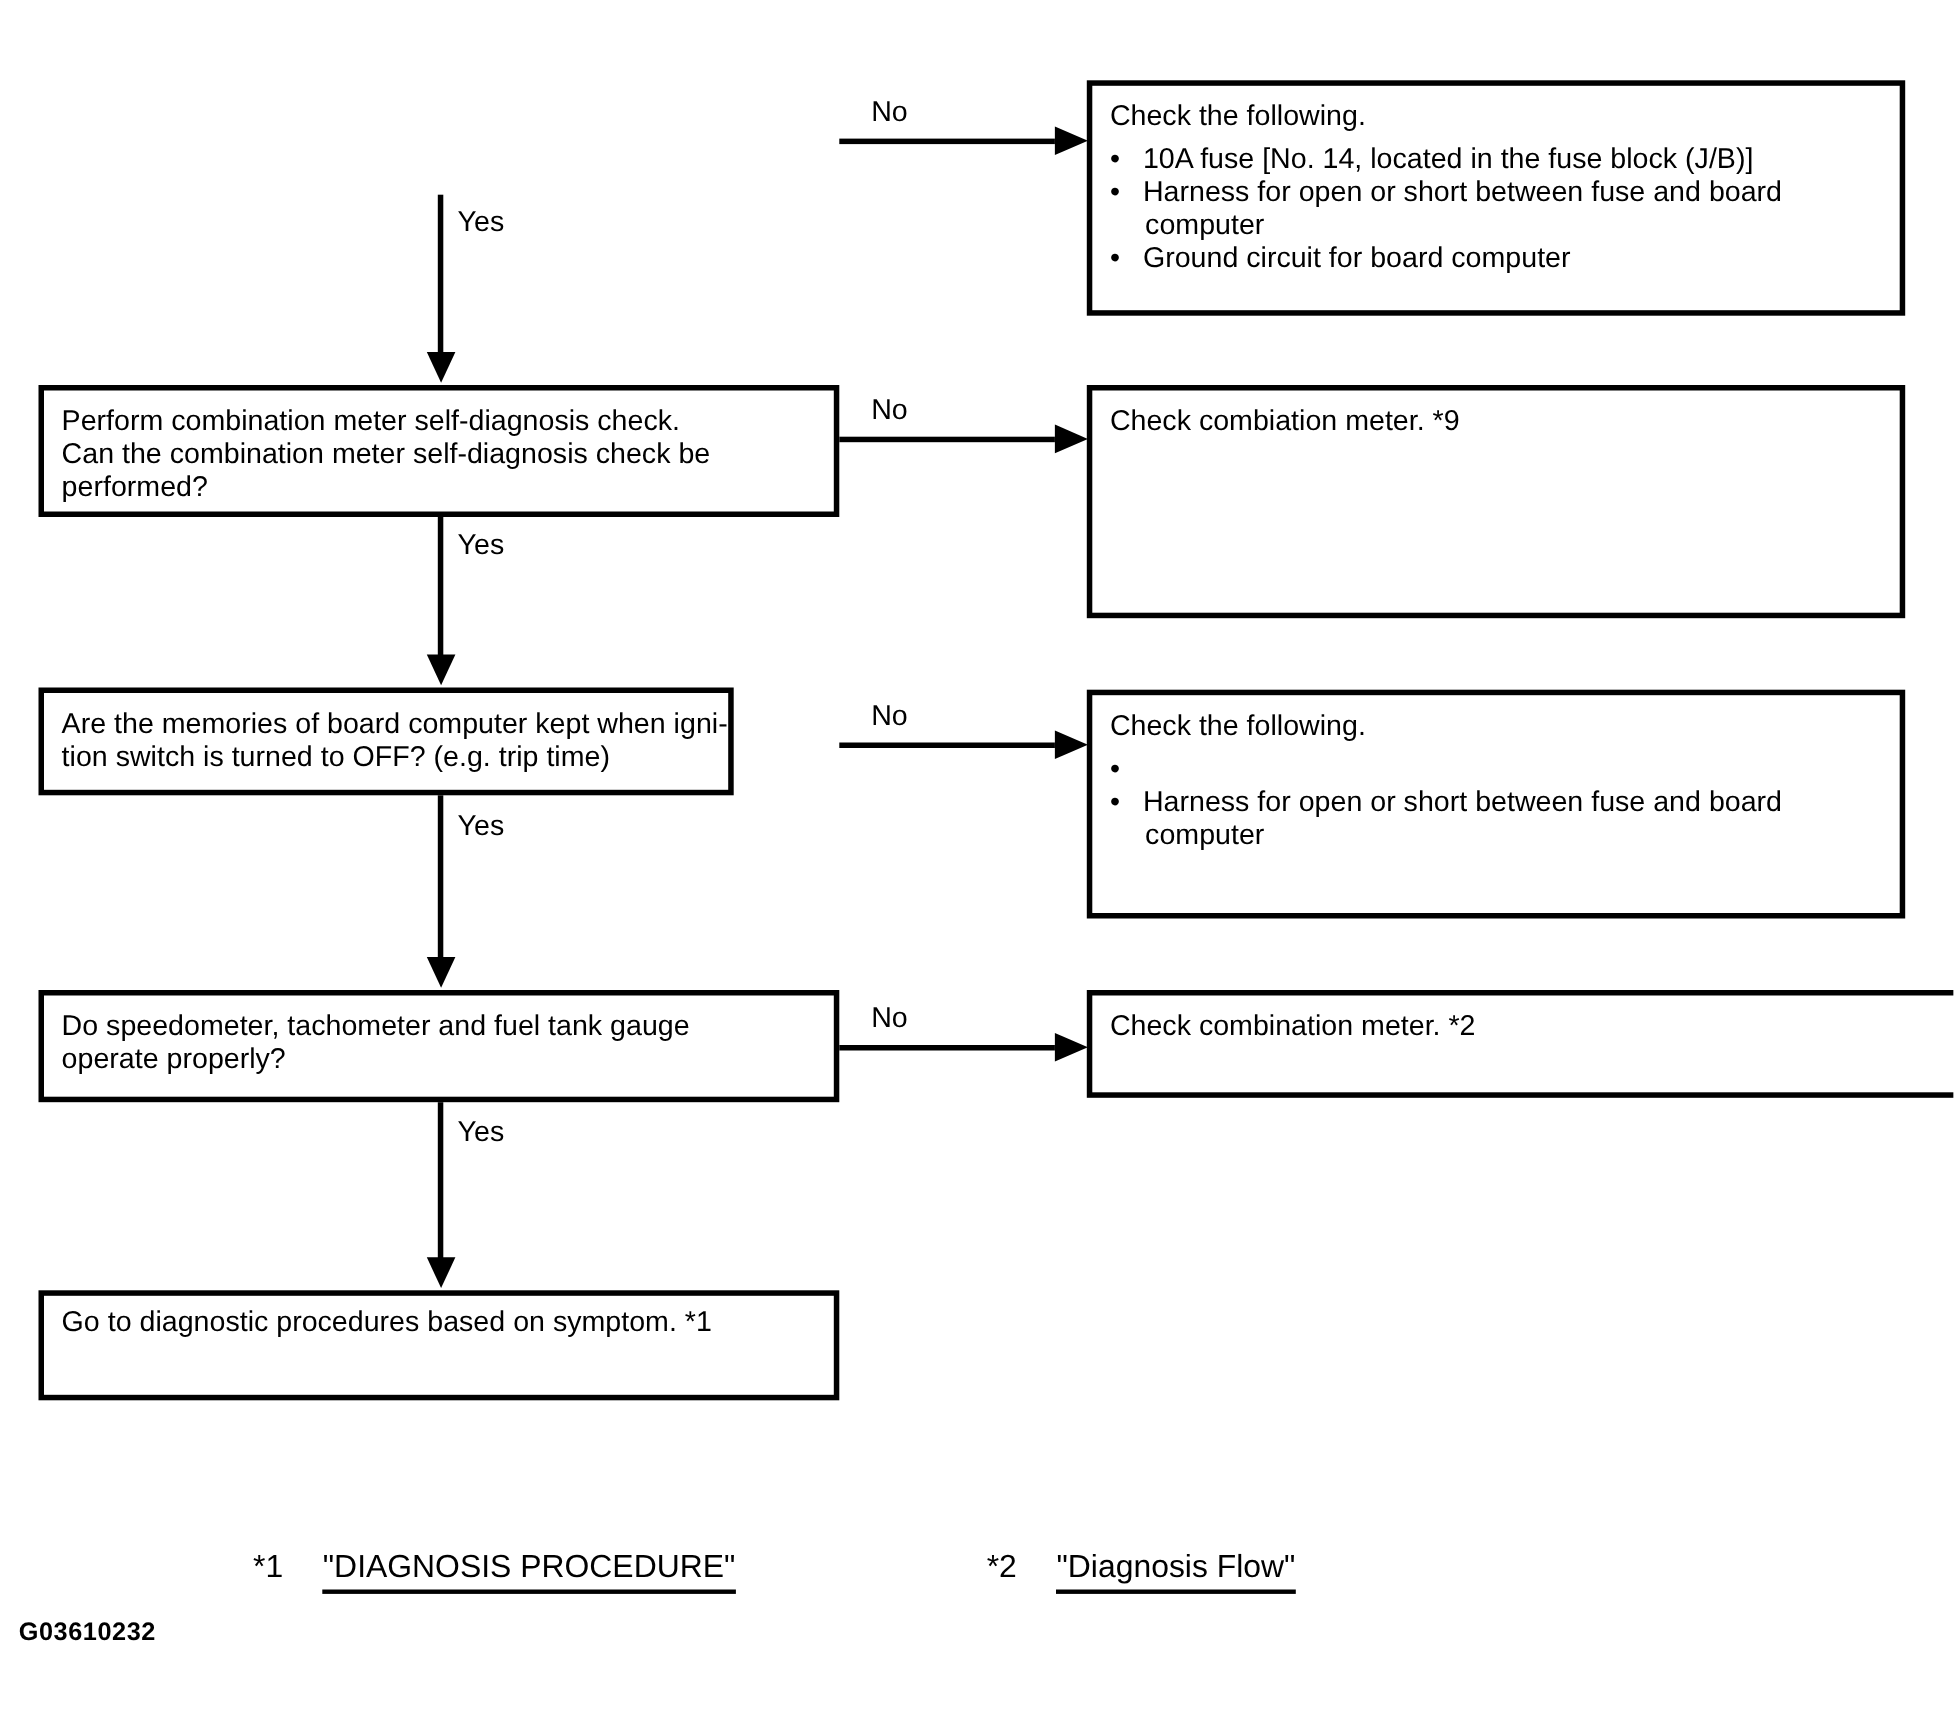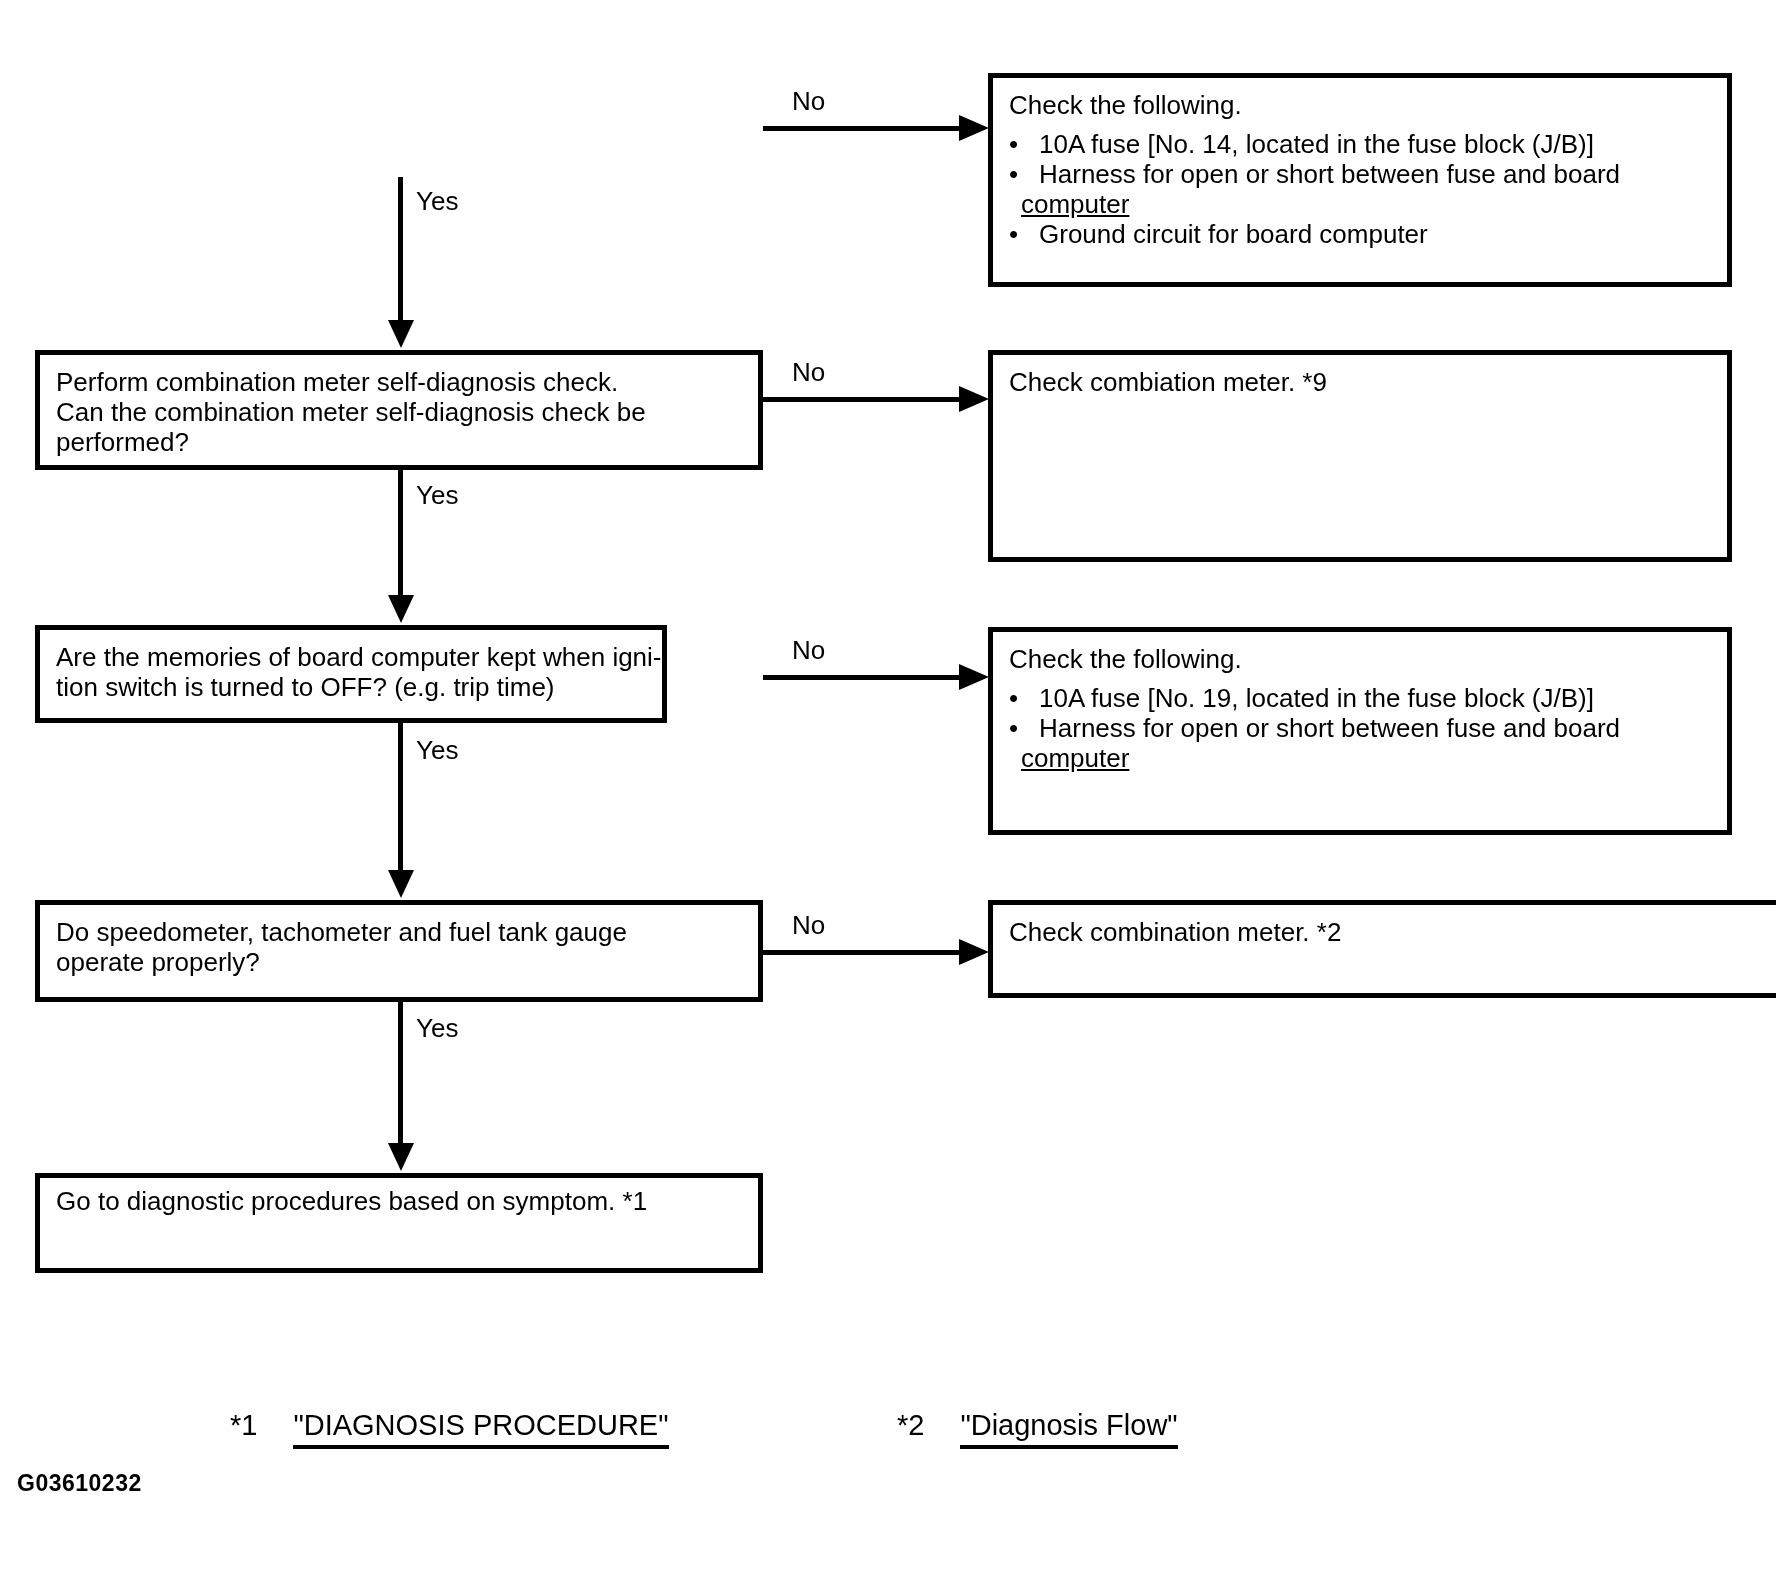--- a/index.html
+++ b/index.html
@@ -16,21 +16,21 @@
     border:5px solid #000000;
     background:#ffffff;
     box-sizing:border-box;
     padding:12px 16px;
     font-size:26px;
     line-height:30px;
   }
   .qline,.rline{white-space:nowrap;}
   .rrow{display:flex;align-items:flex-start;}
   .rrow .bullet{width:30px;flex:0 0 30px;}
-  .rrow.cont{margin-left:12px;text-decoration:underline;}
+  .rrow.cont{margin-left:32px;}
   .rrow.first-bullet{margin-top:9px;}
   .hline{position:absolute;height:5px;background:#000000;}
   .vline{position:absolute;width:5px;background:#000000;}
   .head-right{
     position:absolute;width:0;height:0;
     border-top:13px solid transparent;
     border-bottom:13px solid transparent;
     border-left:30px solid #000000;
   }
   .head-down{
@@ -114,21 +114,20 @@
       <span class="rline">Check combiation meter. *9</span>
     </div>
   </div>
 
   <div class="box" style="left:988px;top:627px;width:744px;height:208px;">
     <div class="rrow">
       <span class="rline">Check the following.</span>
     </div>
     <div class="rrow first-bullet">
       <span class="bullet">•</span>
-      <span class="rline">10A fuse [No. 19, located in the fuse block (J/B)]</span>
     </div>
     <div class="rrow">
       <span class="bullet">•</span>
       <span class="rline">Harness  for open or short between fuse and board</span>
     </div>
     <div class="rrow cont">
       <span class="rline">computer</span>
     </div>
   </div>
 

